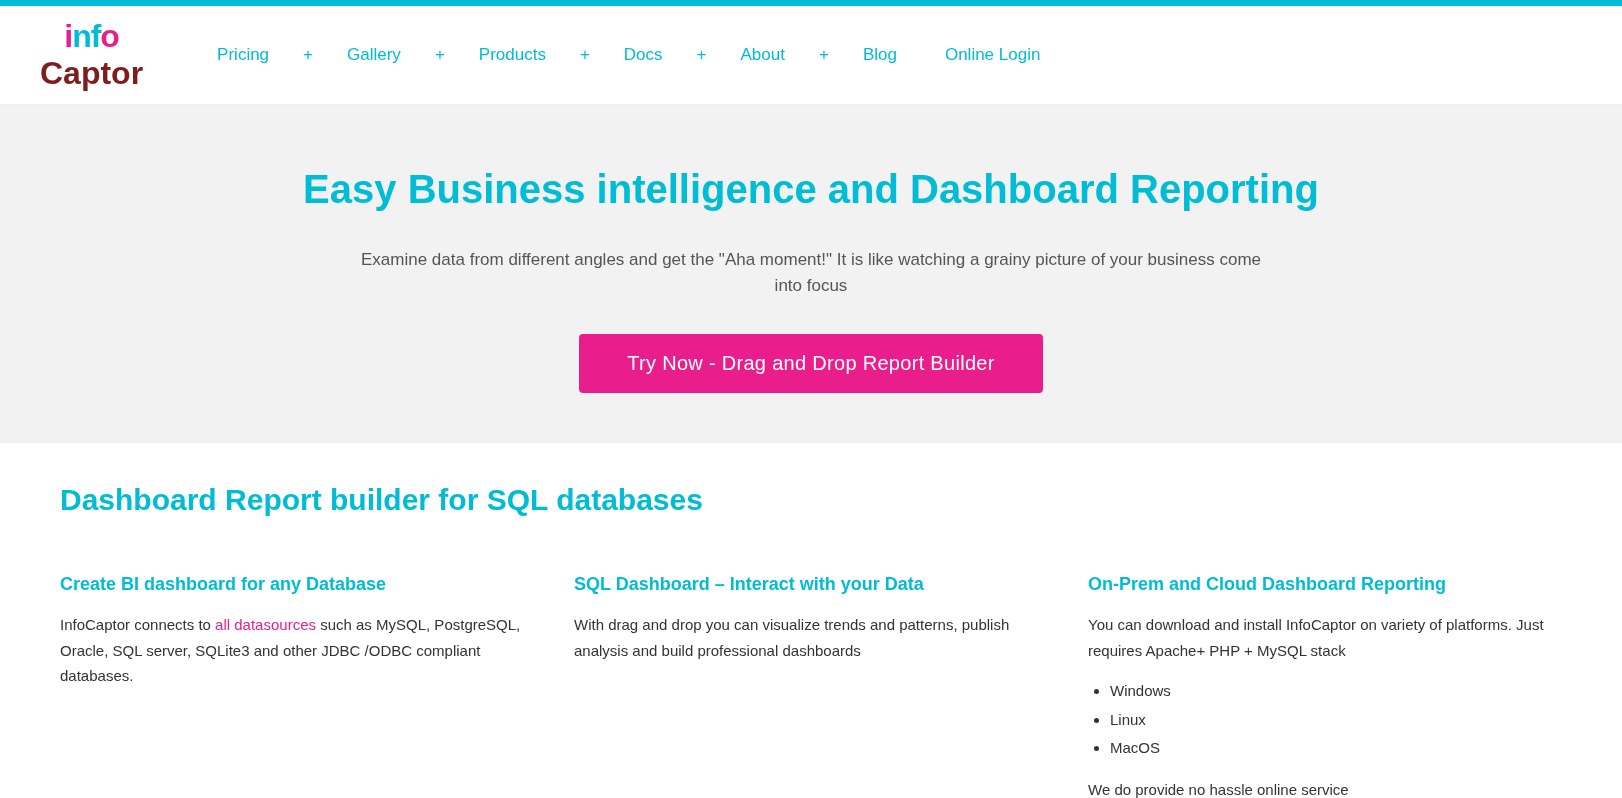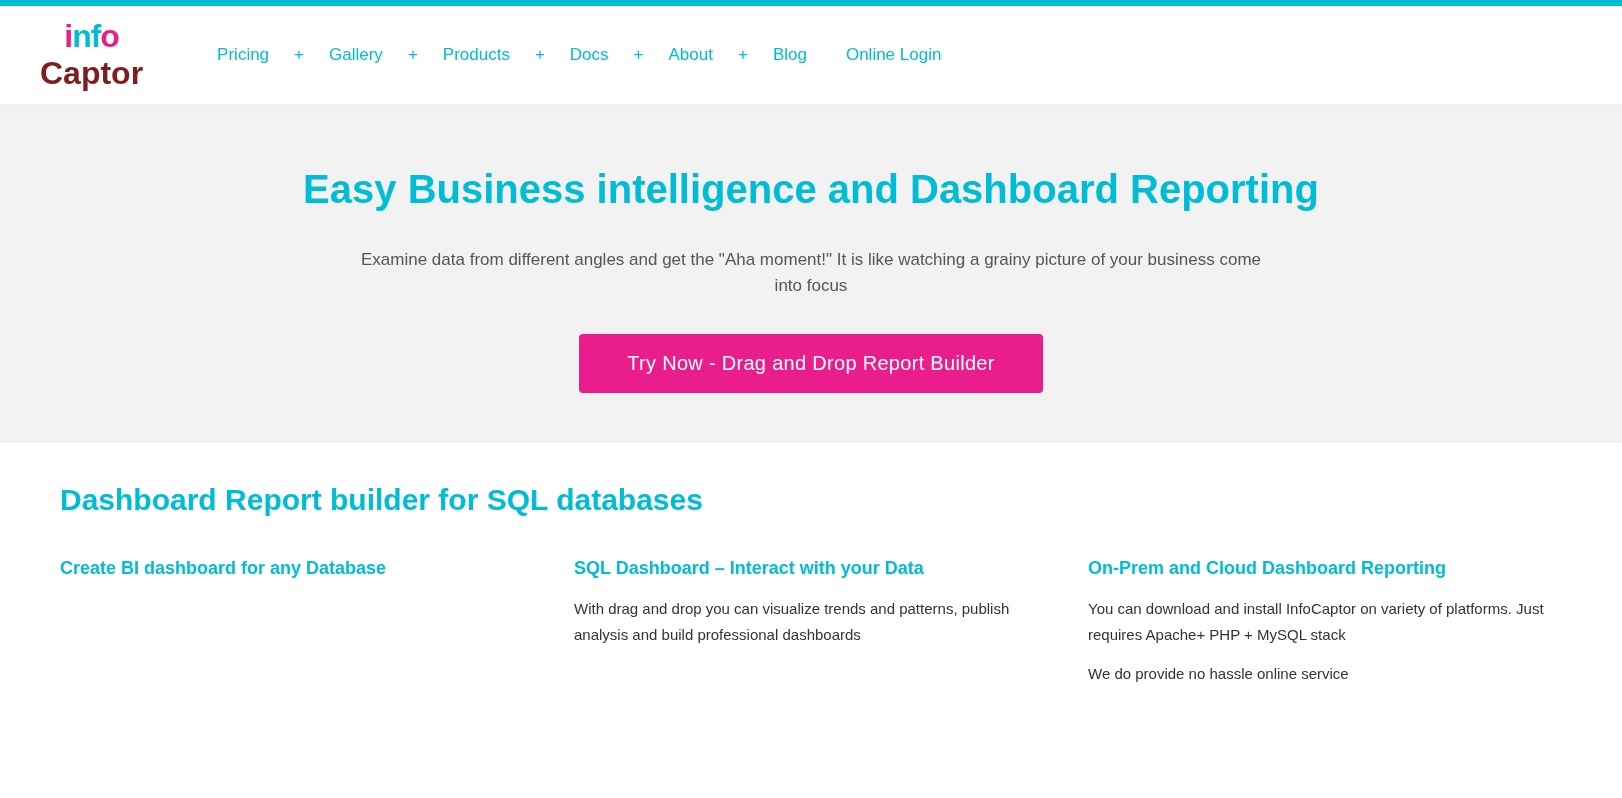--- a/index.html
+++ b/index.html
@@ -36,21 +36,21 @@
     .logo-info span.i-letter { color: #e91e8c; }
     .logo-captor {
       font-size: 32px;
       font-weight: bold;
       color: #7f1d1d;
     }
 
     nav {
       display: flex;
       align-items: center;
-      gap: 11px;
+      gap: 20px;
       flex: 1;
     }
     .nav-item {
       color: #00bcd4;
       font-size: 17px;
       text-decoration: none;
       padding: 6px 14px;
       cursor: pointer;
       white-space: nowrap;
     }
@@ -89,21 +89,21 @@
 
     
     .section-main {
       padding: 40px 60px 40px;
       background: #fff;
     }
     .section-title {
       font-size: 30px;
       color: #00bcd4;
       font-weight: bold;
-      margin-bottom: 40px;
+      margin-bottom: 56px;
     }
 
     
     .columns {
       display: flex;
       gap: 40px;
     }
     .column {
       flex: 1;
     }
@@ -165,27 +165,35 @@
   <p class="hero-subtitle">Examine data from different angles and get the "Aha moment!" It is like watching a grainy picture of your business come into focus</p>
   <button class="cta-button">Try Now - Drag and Drop Report Builder</button>
 </section>
 
 <section class="section-main">
   <h2 class="section-title">Dashboard Report builder for SQL databases</h2>
   <div class="columns">
 
     <div class="column">
       <h3 class="column-title">Create BI dashboard for any Database</h3>
+      <p class="column-text">
+        InfoCaptor connects to <a href="#" class="link-pink">all datasources</a> such as MySQL, PostgreSQL, Oracle, SQL server, SQLite3 and other JDBC /ODBC compliant databases.
+      </p>
     </div>
 
     <div class="column">
       <h3 class="column-title">SQL Dashboard – Interact with your Data</h3>
       <p class="column-text">With drag and drop you can visualize trends and patterns, publish analysis and build professional dashboards</p>
     </div>
 
     <div class="column">
       <h3 class="column-title">On-Prem and Cloud Dashboard Reporting</h3>
       <p class="column-text">You can download and install InfoCaptor on variety of platforms. Just requires Apache+ PHP + MySQL stack</p>
+      <ul class="column-list">
+        <li>Windows</li>
+        <li>Linux</li>
+        <li>MacOS</li>
+      </ul>
       <p class="column-text" style="margin-top:14px;">We do provide no hassle online service</p>
     </div>
 
   </div>
 </section>
 
 </body></html>

